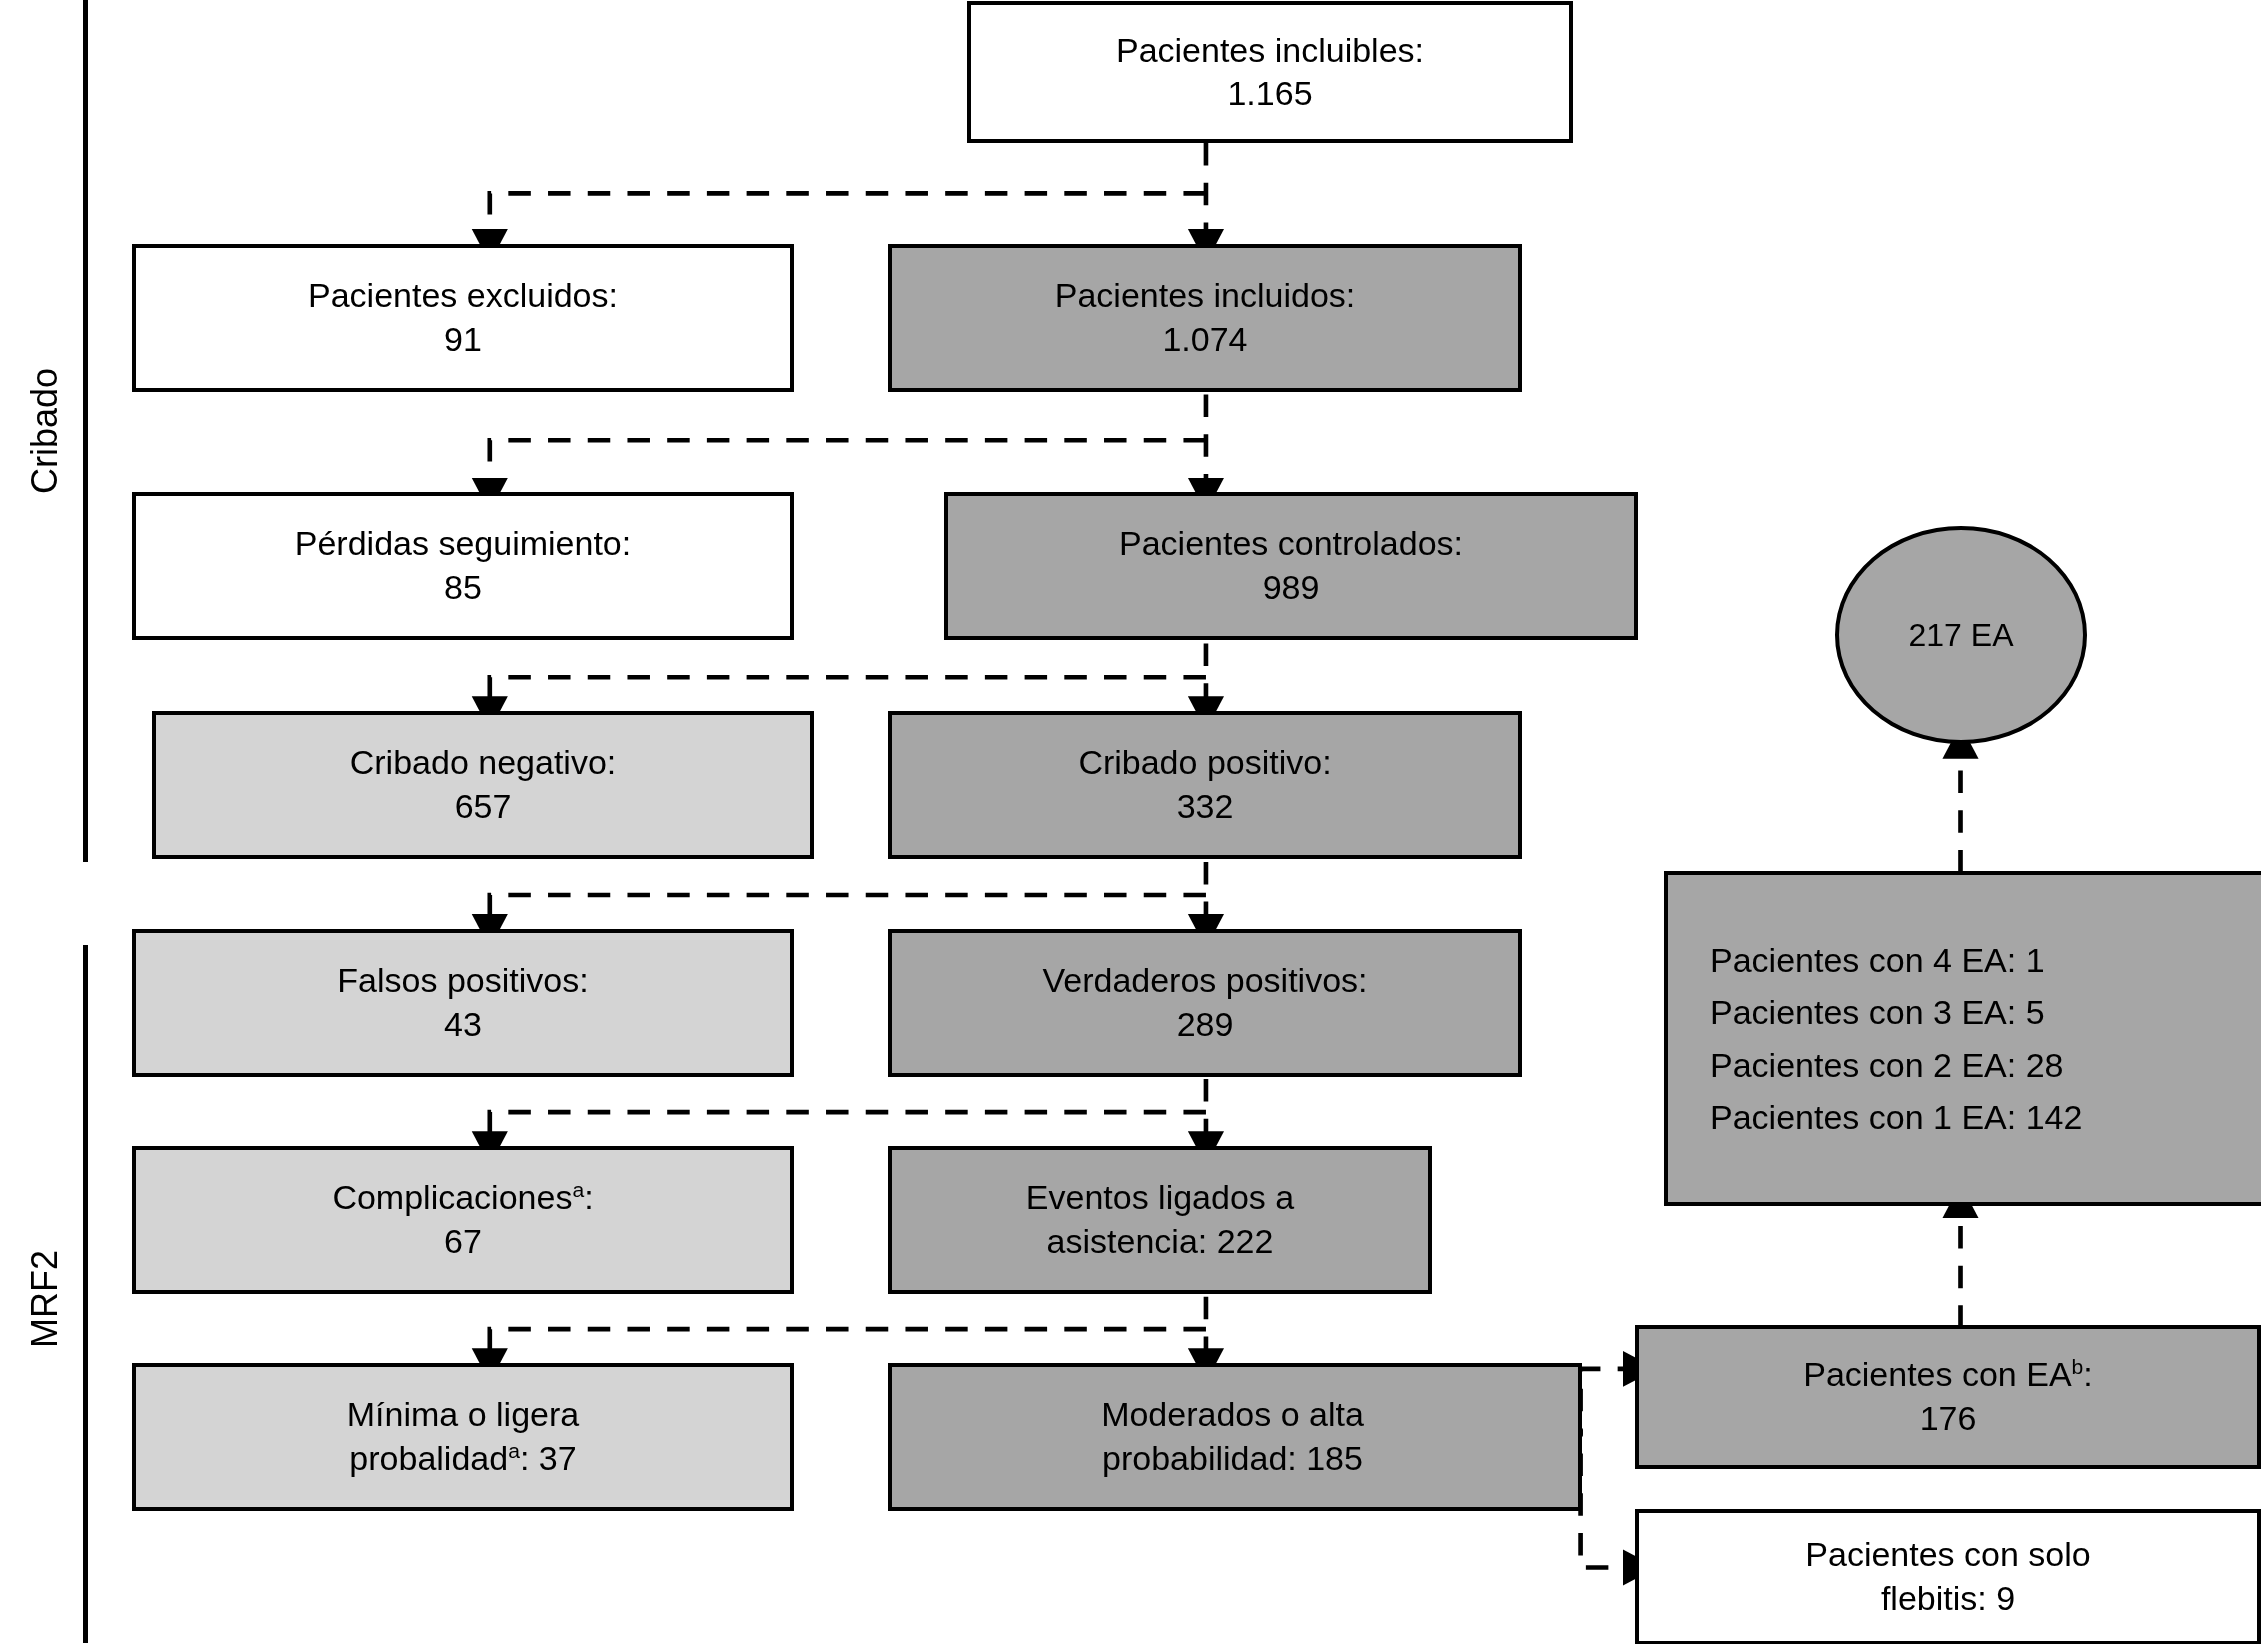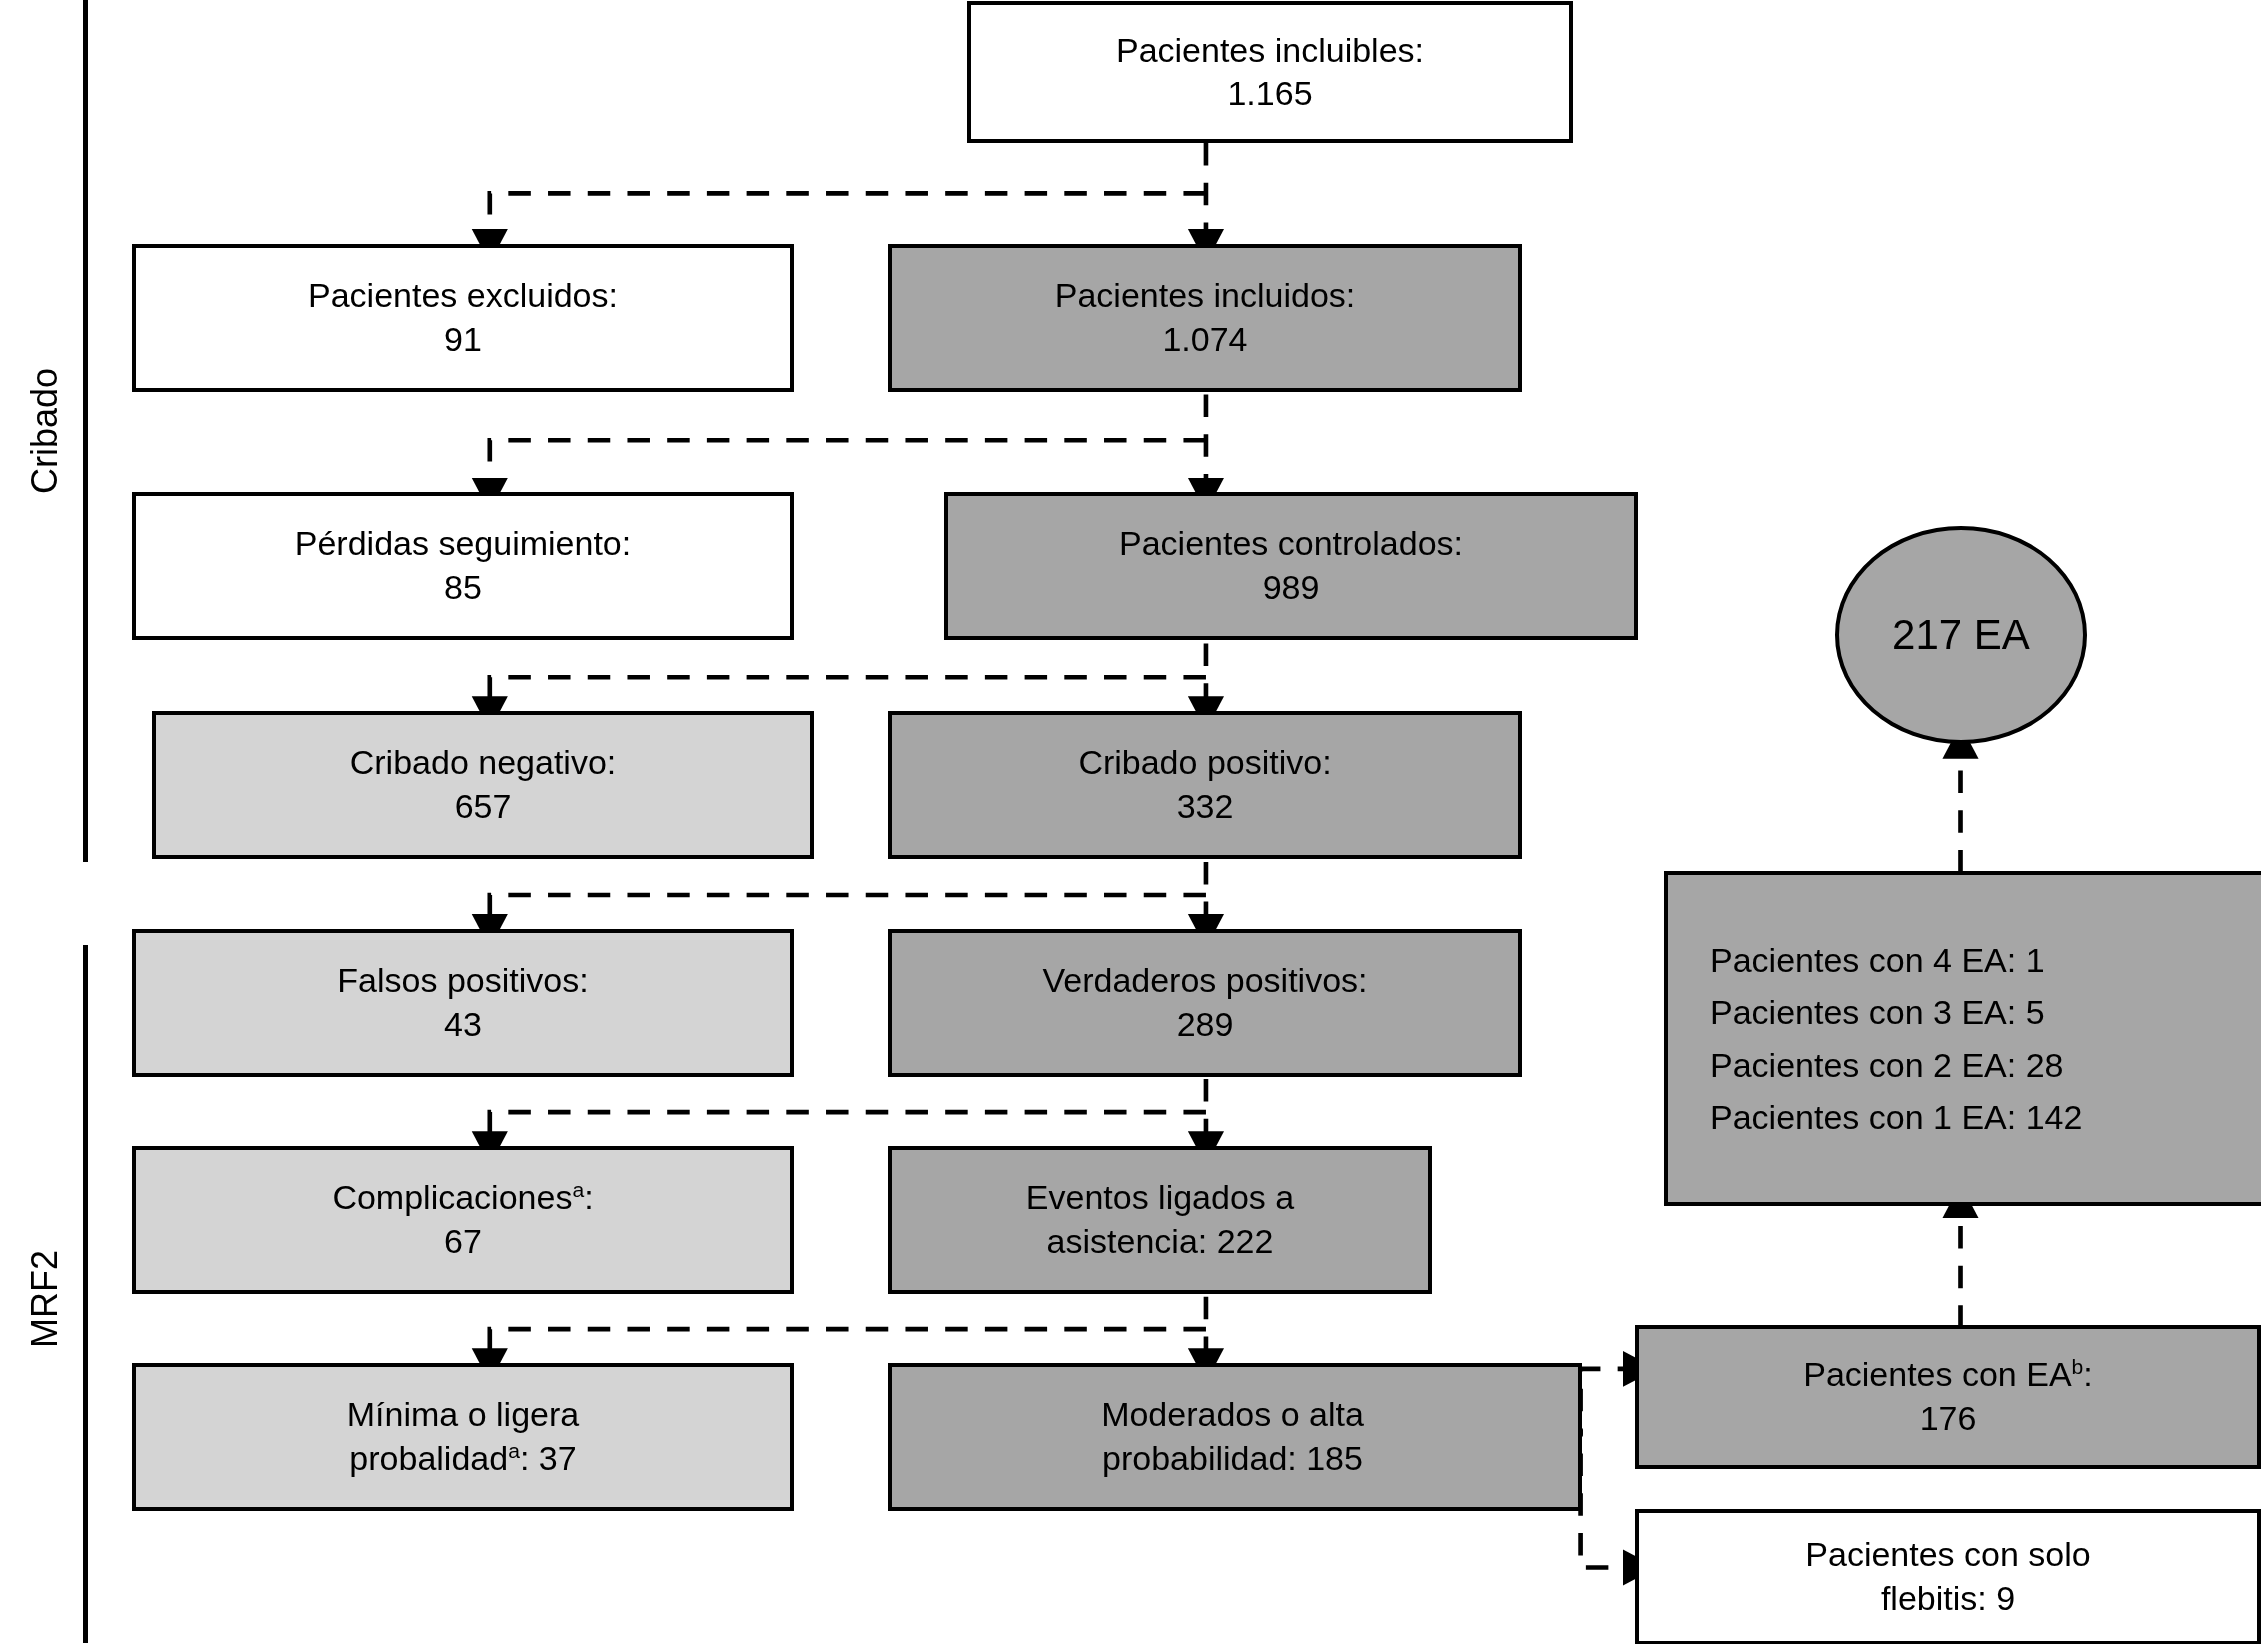--- a/index.html
+++ b/index.html
@@ -23,21 +23,21 @@
   .fill-mid{background:#a6a6a6;}
   .fill-light{background:#d4d4d4;}
 
   .ellipse{
     position:absolute;
     box-sizing:border-box;
     border:4px solid #000;
     border-radius:50%;
     background:#a6a6a6;
     display:flex;align-items:center;justify-content:center;
-    font-size:42px;color:#000;
+    font-size:32px;color:#000;
   }
 
   .vlabel{
     position:absolute;
     transform-origin:center center;
     font-size:36px;
     color:#000;
     white-space:nowrap;
   }
   .rail{position:absolute;background:#000;width:4.6px;}

